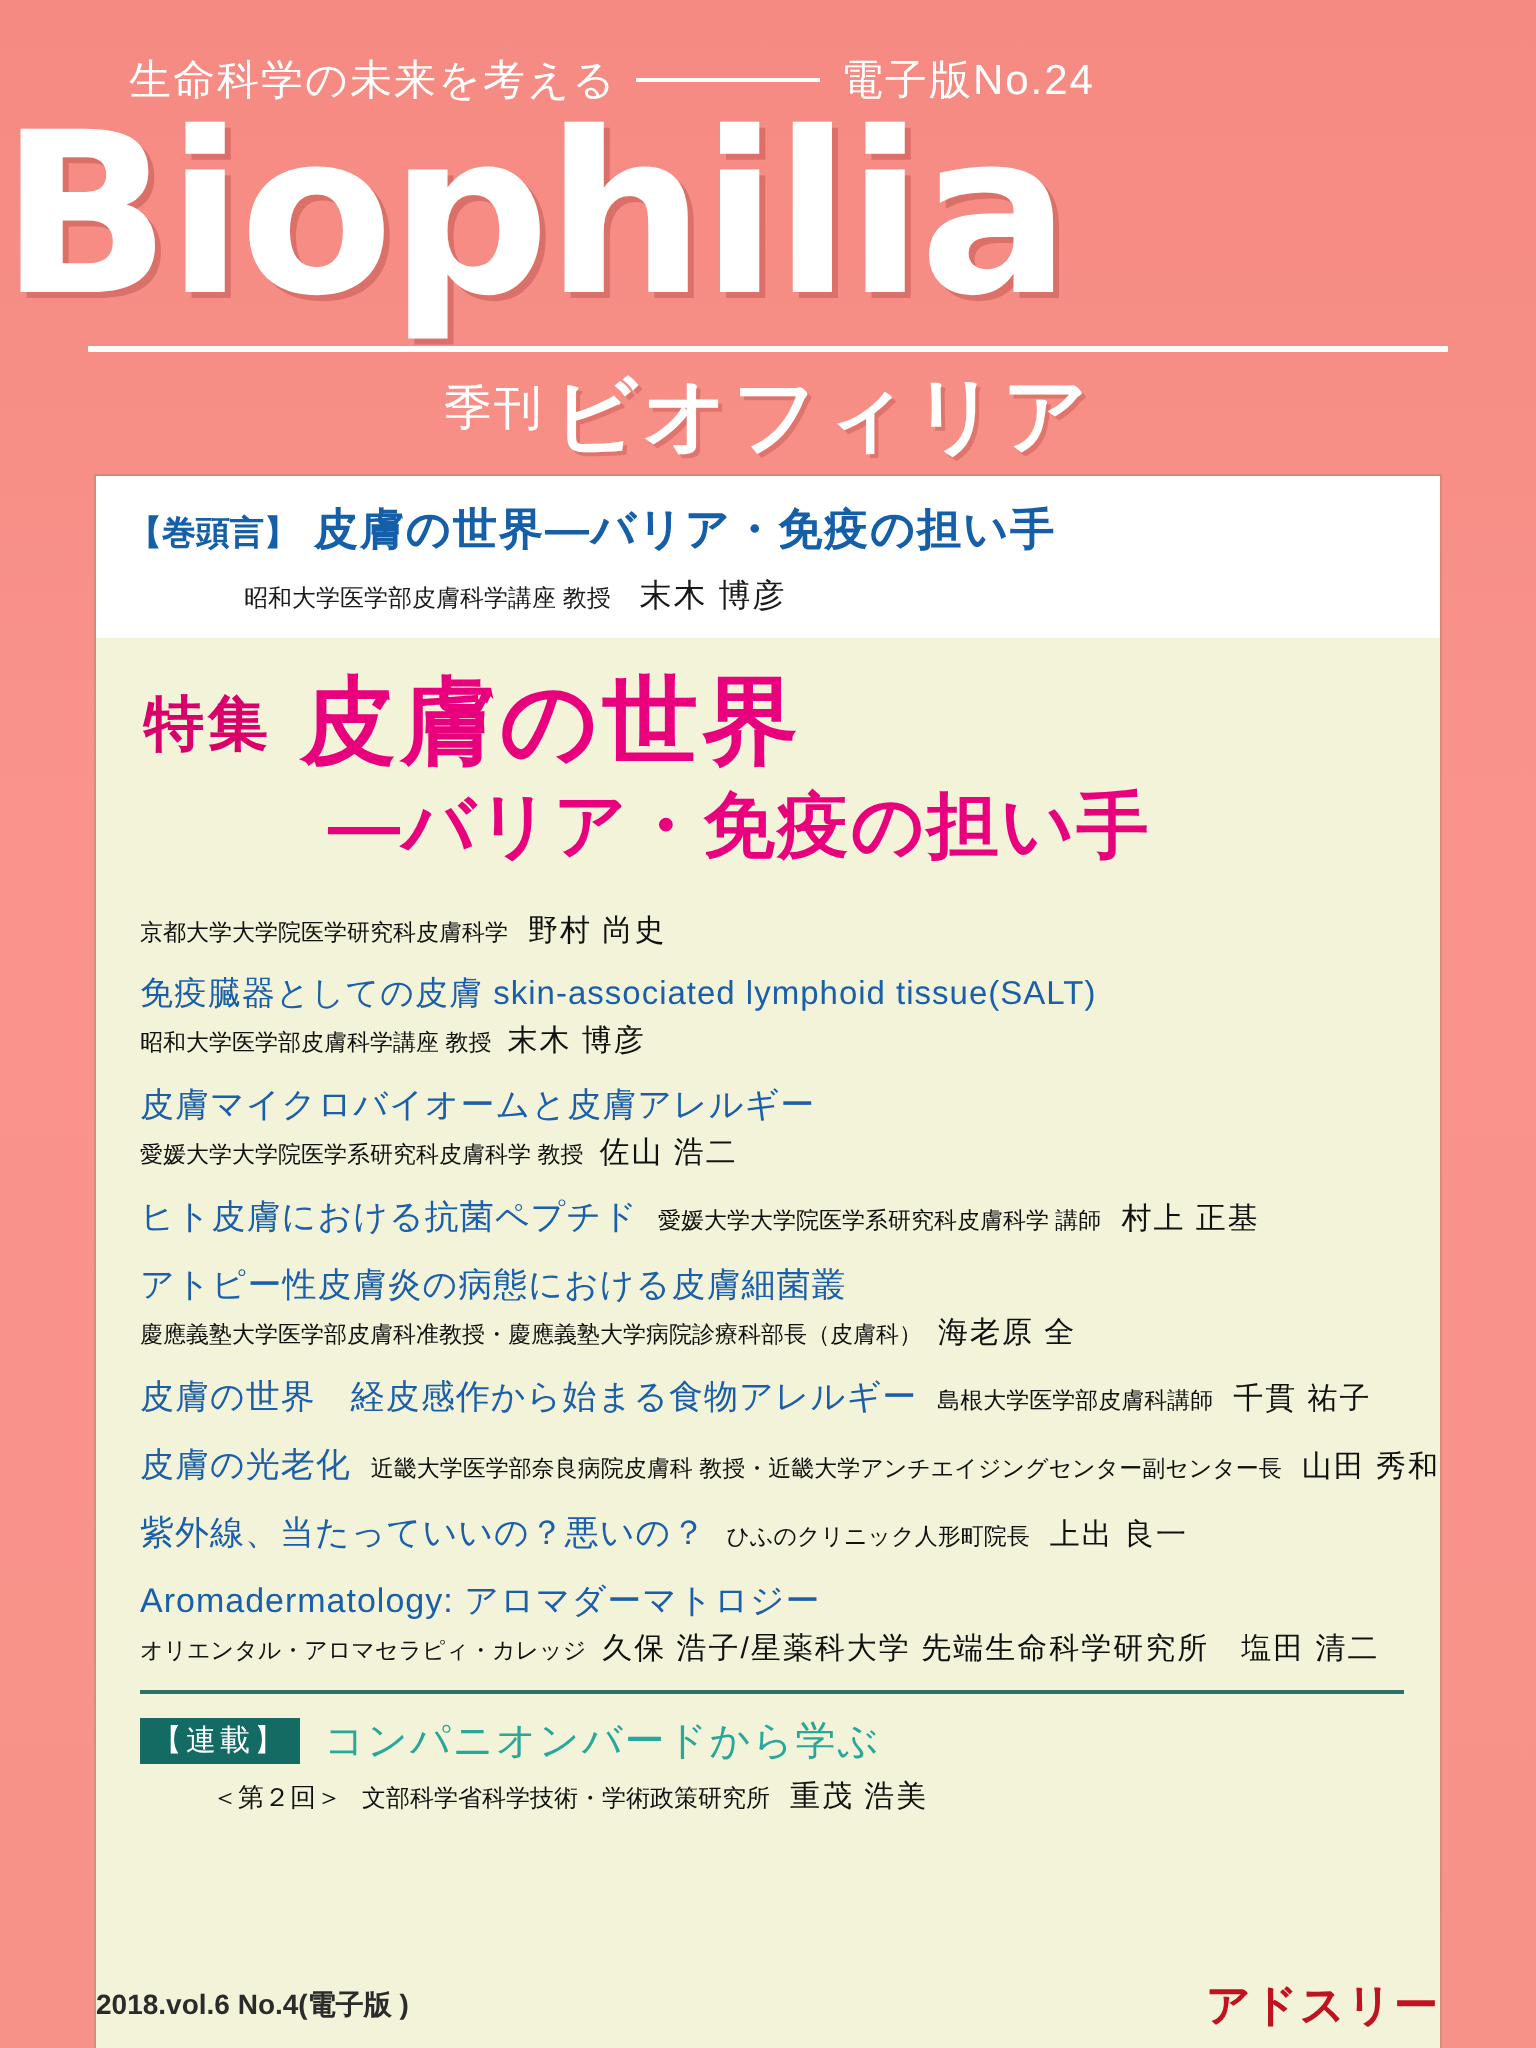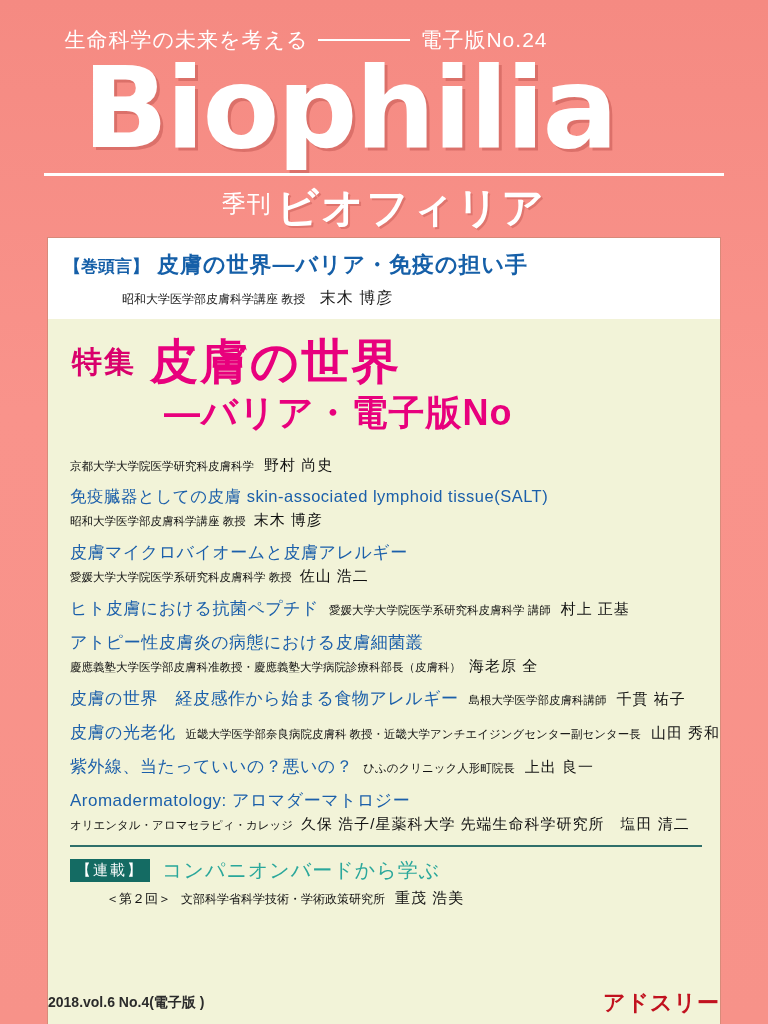--- a/index.html
+++ b/index.html
@@ -50,21 +50,21 @@
   }
   .edition {
     font-size: 21px;
     color: #ffffff;
   }
   .bigtitle {
     position: absolute;
     top: 52px;
     left: 0;
     width: 616px;
-    text-align: right;
+    text-align: left;
     font-family: "DejaVu Sans", sans-serif;
     font-weight: bold;
     font-size: 112px;
     line-height: 112px;
     color: #ffffff;
     letter-spacing: -2px;
     text-shadow: 3px 3px 0 rgba(150,40,35,0.28);
   }
   .title-underline {
     position: absolute;
@@ -314,21 +314,21 @@
         <span class="kantogen-affil">昭和大学医学部皮膚科学講座 教授</span>
         <span class="kantogen-name">末木 博彦</span>
       </div>
     </div>
 
     <div class="feature">
       <div class="feature-line1">
         <span class="feature-tag">特集</span>
         <span class="feature-title">皮膚の世界</span>
       </div>
-      <div class="feature-line2">—バリア・電子版No</div>
+      <div class="feature-line2">—バリア・免疫の担い手</div>
     </div>
 
     <div class="articles">
 
       <div class="article">
         <div class="art-inline">
           <span class="art-affil">京都大学大学院医学研究科皮膚科学</span>
           <span class="art-name">野村 尚史</span>
         </div>
       </div>

